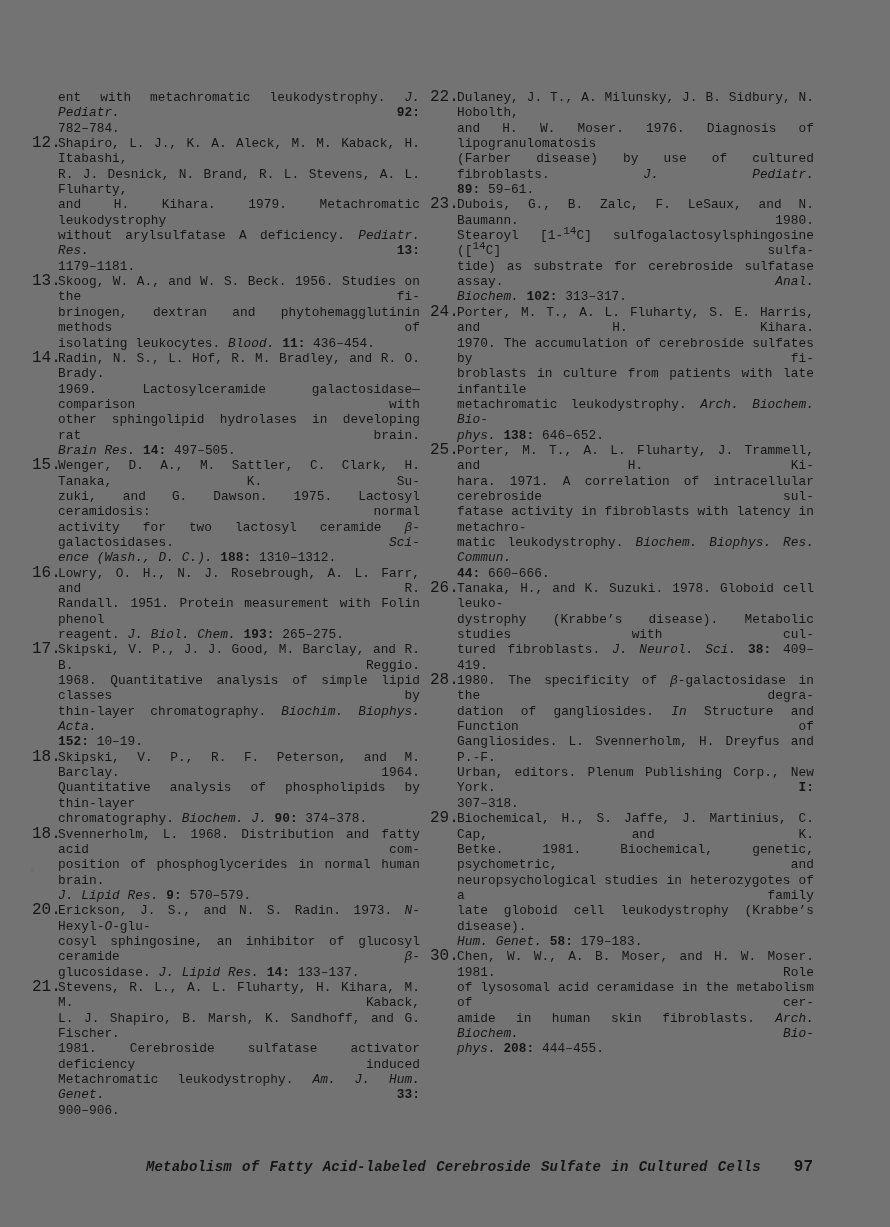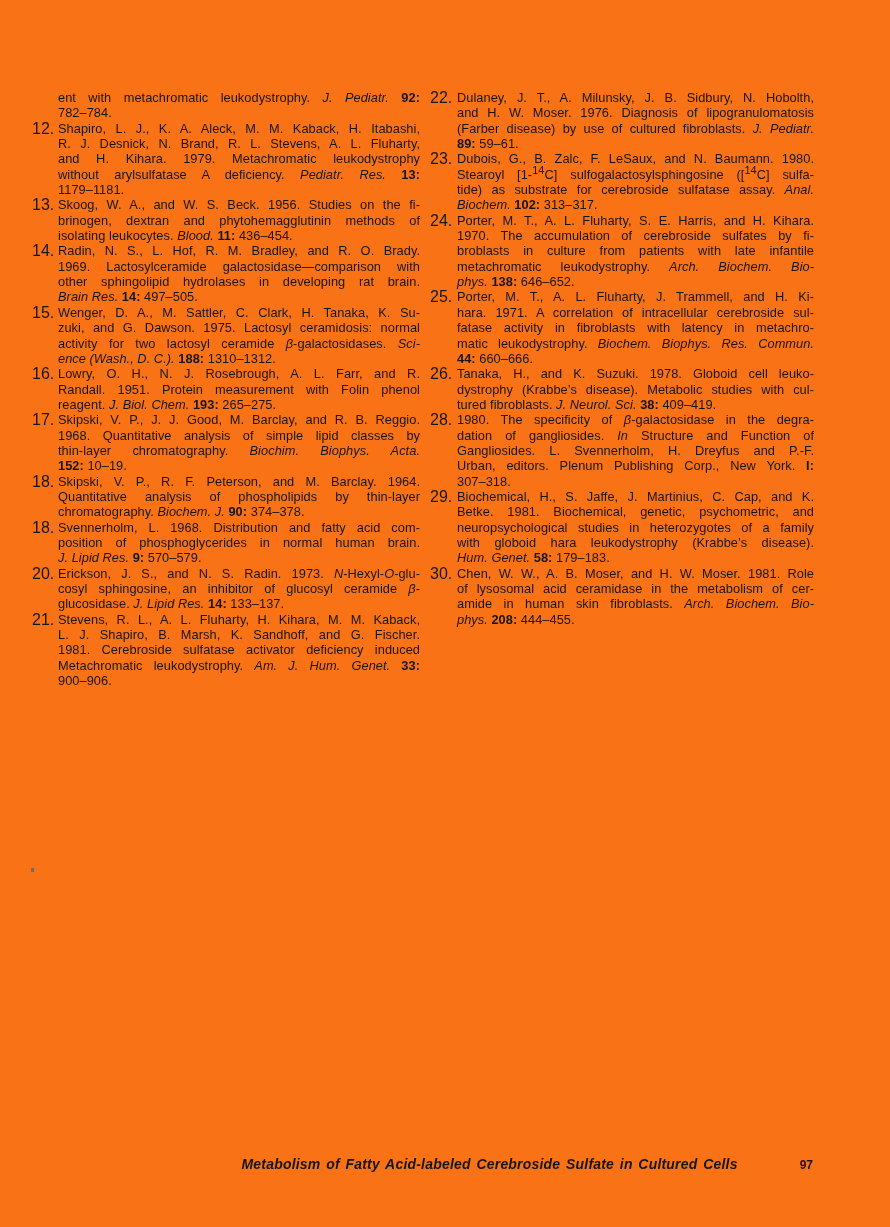--- a/index.html
+++ b/index.html
@@ -1,21 +1,21 @@
 <!DOCTYPE html>
 <html><head>
 <meta charset="utf-8">
 <style>
   html, body { margin: 0; padding: 0; background: #ffffff; }
   .page {
     position: relative;
     width: 890px;
     height: 1227px;
-    background: #f97316;
-    font-family: Liberation Sans, sans-serif;
+    background: #737373;
+    font-family: Liberation Mono, monospace;
     color: #151515;
     overflow: hidden;
   }
   .col { position: absolute; top: 90px; }
   .col-left  { left: 32px;  width: 388px; }
   .col-right { left: 430px; width: 384px; }
   .ref-item { position: relative; }
   .ref-num {
     position: absolute;
     left: 0; top: 0;
@@ -32,34 +32,33 @@
     text-align-last: justify;
   }
   .ref-line.last { text-align-last: left; }
   .ref-line sup { font-size: 11px; line-height: 0; vertical-align: super; }
   .footer {
     position: absolute;
     left: 32px; top: 1138px;
     width: 781px;
     display: flex;
     align-items: baseline;
-    gap: 29px;
   }
   .running-title {
     margin-left: auto;
     font-style: italic;
     font-weight: bold;
     font-size: 14px;
     letter-spacing: 0.2px;
     word-spacing: 1.6px;
   }
   .page-number {
     margin-left: 33px;
     font-weight: bold;
-    font-size: 12px;
+    font-size: 16px;
     margin-top: 20px;
   }
   .speck {
     position: absolute;
     left: 31px; top: 868px;
     width: 3px; height: 4px;
     background: #6e6e6e;
   }
 </style>
 </head>
@@ -218,21 +217,21 @@
           <div class="ref-line">Urban, editors. Plenum Publishing Corp., New York. <b>I:</b></div>
           <div class="ref-line last">307–318.</div>
         </div>
       </div>
       <div class="ref-item">
         <div class="ref-num">29.</div>
         <div class="ref-body">
           <div class="ref-line">Biochemical, H., S. Jaffe, J. Martinius, C. Cap, and K.</div>
           <div class="ref-line">Betke. 1981. Biochemical, genetic, psychometric, and</div>
           <div class="ref-line">neuropsychological studies in heterozygotes of a family</div>
-          <div class="ref-line">with globoid hara leukodystrophy (Krabbe’s disease).</div>
+          <div class="ref-line">late globoid cell leukodystrophy (Krabbe’s disease).</div>
           <div class="ref-line last"><i>Hum. Genet.</i> <b>58:</b> 179–183.</div>
         </div>
       </div>
       <div class="ref-item">
         <div class="ref-num">30.</div>
         <div class="ref-body">
           <div class="ref-line">Chen, W. W., A. B. Moser, and H. W. Moser. 1981. Role</div>
           <div class="ref-line">of lysosomal acid ceramidase in the metabolism of cer-</div>
           <div class="ref-line">amide in human skin fibroblasts. <i>Arch. Biochem. Bio-</i></div>
           <div class="ref-line last"><i>phys.</i> <b>208:</b> 444–455.</div>

